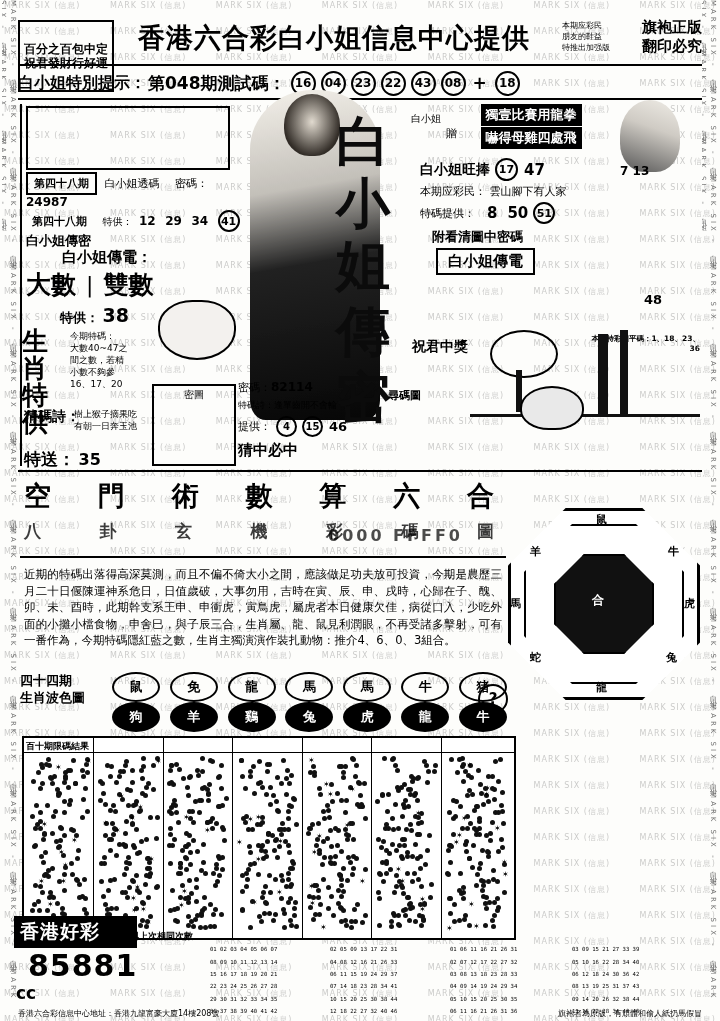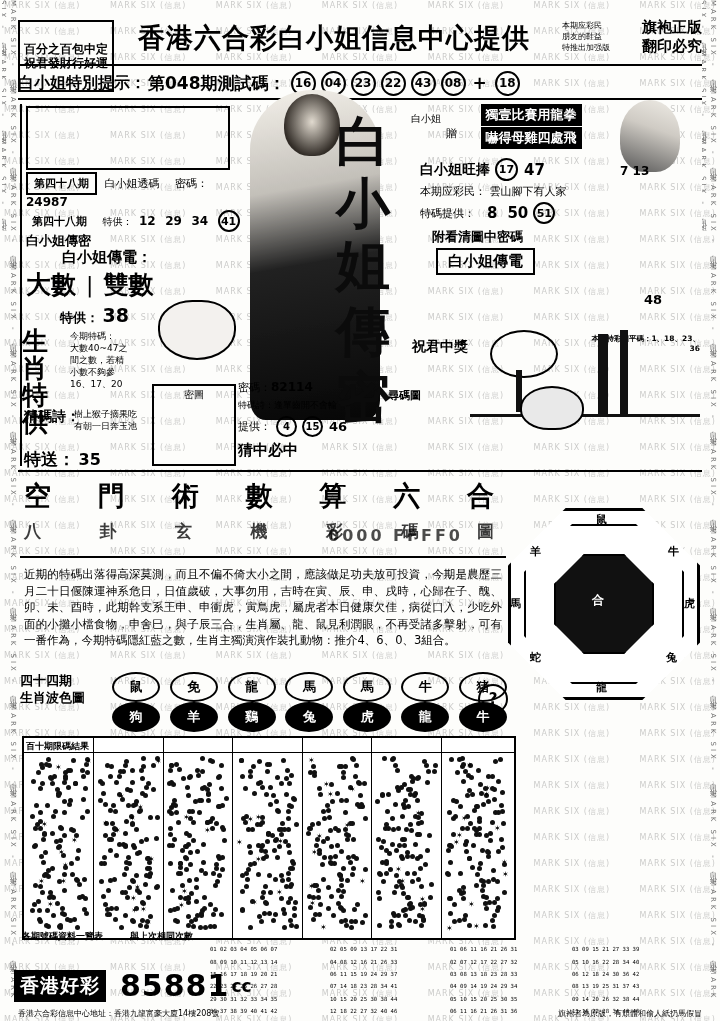--- a/index.html
+++ b/index.html
@@ -229,21 +229,21 @@
     white-space:pre;
   }
 
   .bot-left-title{
     position:absolute; left:22px; top:930px; font-size:9px; font-weight:bold;
   }
 
   
   .brand {
     position: absolute; left: 12px; bottom: 10px;
-    display: flex; align-items: center;
+    display: flex;  flex-direction: column;
   }
   .brand-box {
     background:#000; color:#fff; font-size:19px; font-weight:bold;
     padding: 3px 6px; letter-spacing: 1px;
   }
   .brand-num {
     font-size: 30px; font-weight: bold; margin-left: 14px; letter-spacing: 1px;
     font-family:"DejaVu Sans", sans-serif;
   }
   .brand-cc { font-size: 17px; font-weight: bold; margin-left: 2px; }

